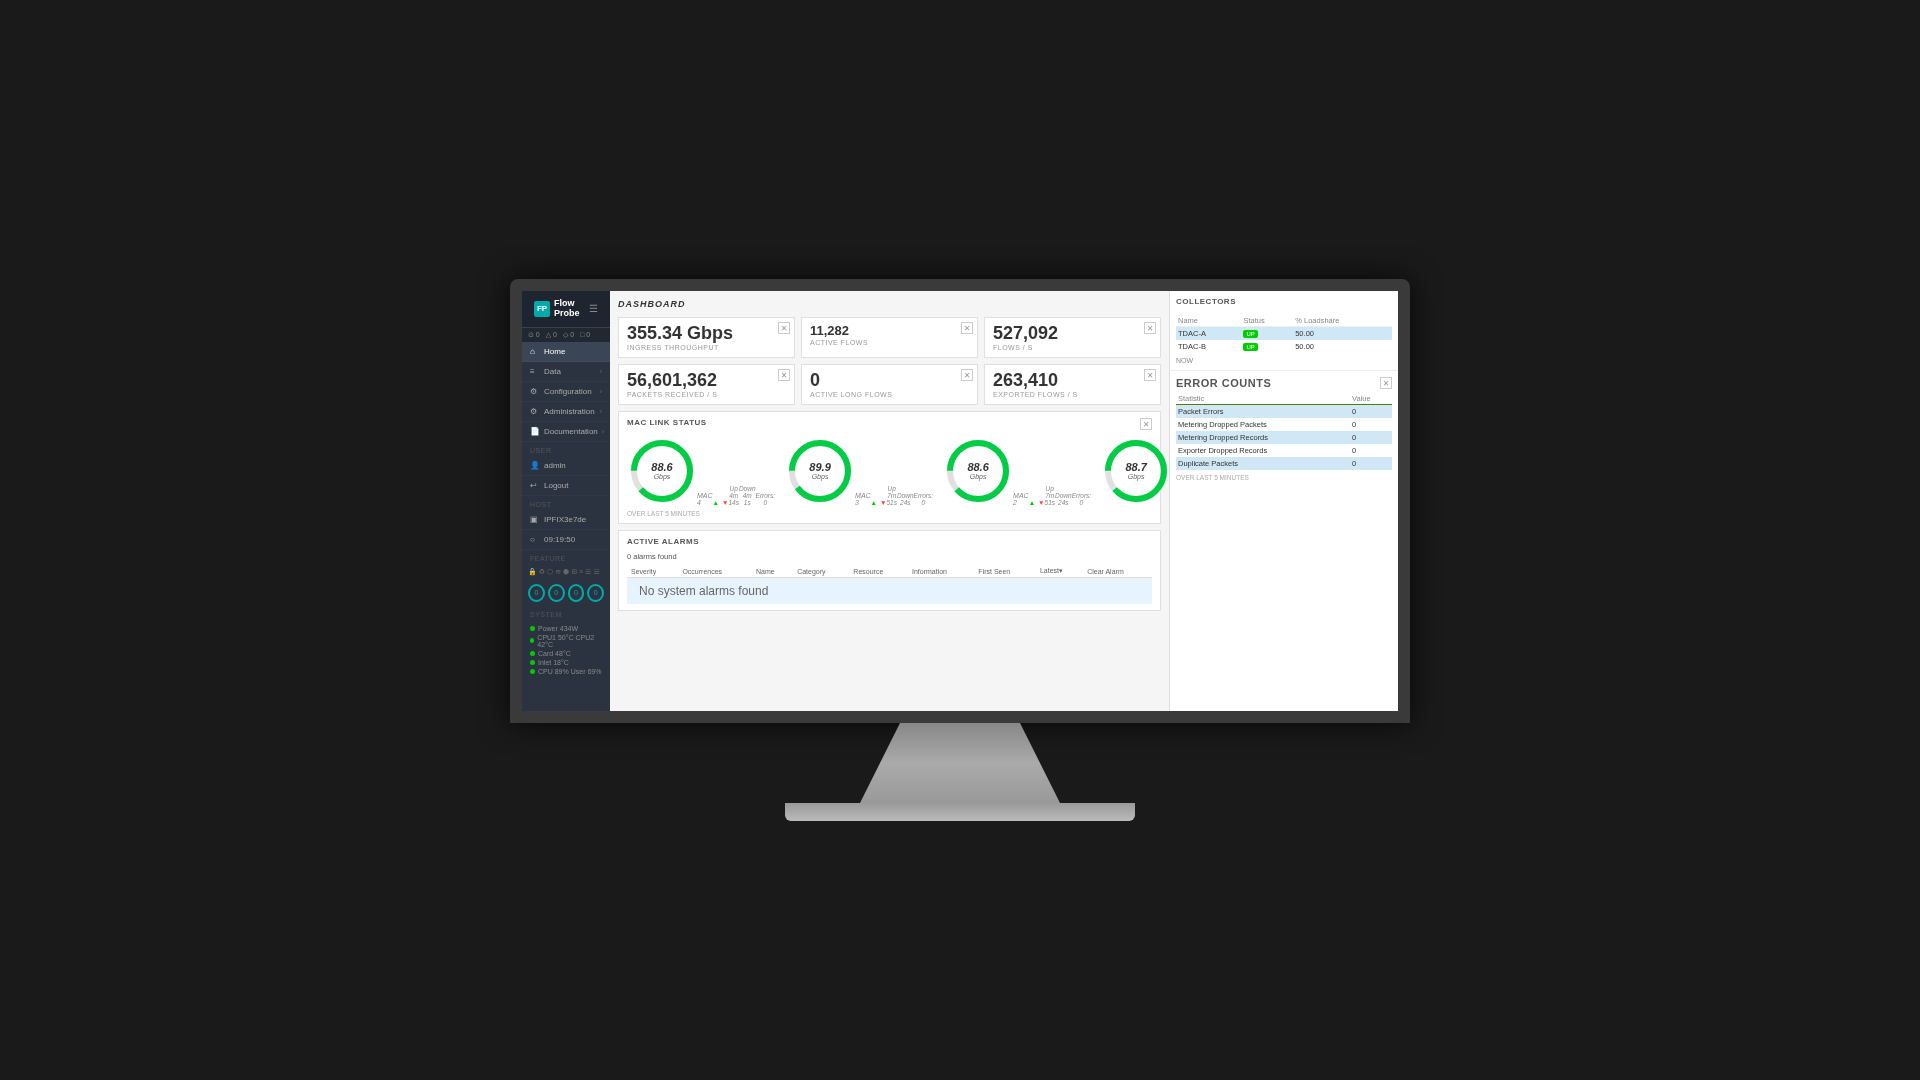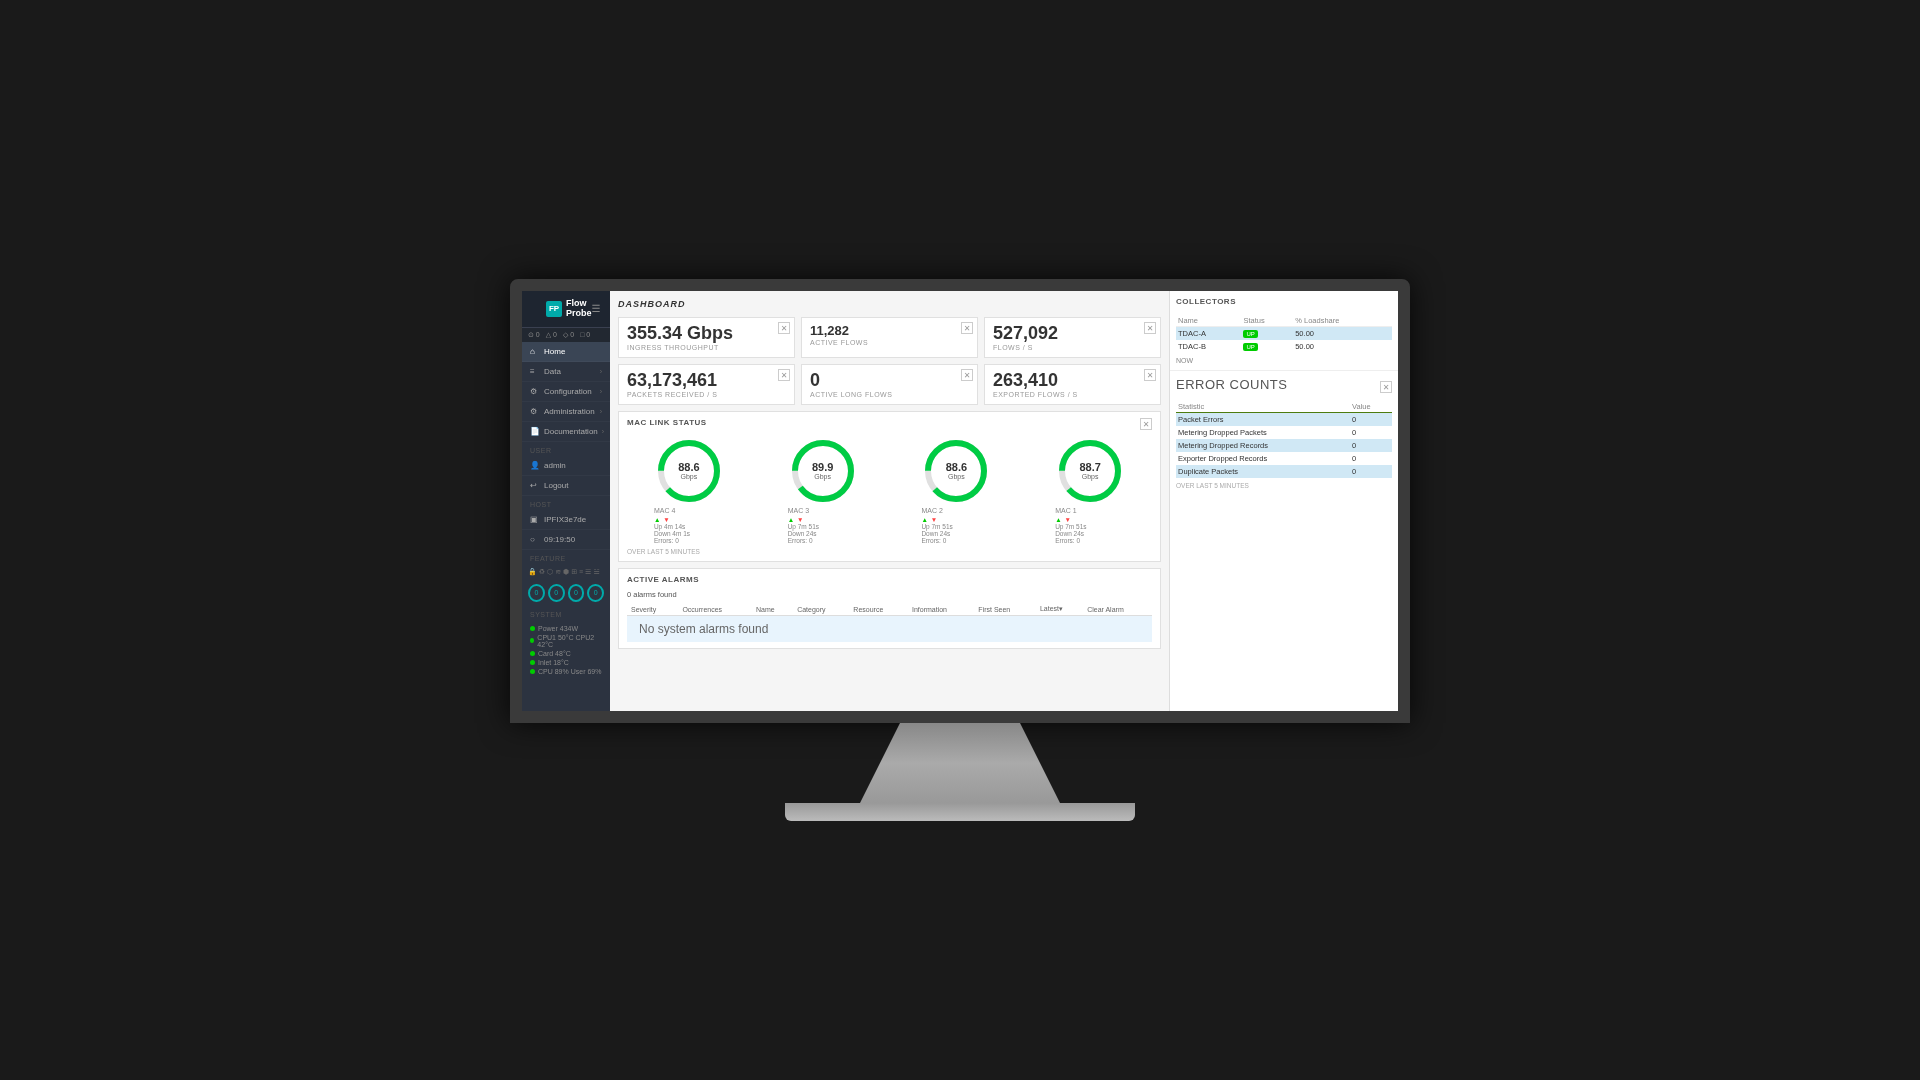--- a/index.html
+++ b/index.html
@@ -57,21 +57,21 @@
       font-size: 9px;
       display: flex;
       flex-direction: column;
       flex-shrink: 0;
     }
 
     .sidebar-header {
       display: flex;
       align-items: center;
       justify-content: space-between;
-      padding: 8px 24px;
+      padding: 8px 12px;
       background: #1e2530;
       border-bottom: 1px solid #3a4050;
     }
 
     .sidebar-logo {
       display: flex;
       align-items: center;
       gap: 4px;
     }
 
@@ -325,26 +325,25 @@
       padding: 1px 3px;
       border-radius: 2px;
     }
 
     .error-counts-section {
       padding: 6px;
       flex: 1;
     }
 
     .error-counts-title {
-      font-size: 13px;
-      font-weight: normal;
+      font-size: 11px;
+      font-weight: bold;
       color: #555;
       text-transform: uppercase;
       letter-spacing: 0.5px;
-      margin-bottom: 5px;
     }
 
     .error-table {
       width: 100%;
       border-collapse: collapse;
       font-size: 7.5px;
     }
 
     .error-table th {
       text-align: left;
@@ -393,24 +392,24 @@
     }
 
     .mac-gauges {
       display: flex;
       gap: 10px;
       justify-content: space-around;
     }
 
     .mac-gauge-item {
       display: flex;
-      flex-direction: column;
-      align-items: flex-start;
+      align-items: flex-end;
       font-size: 7px;
       color: #555;
+      font-style: italic;
     }
 
     .gauge-container {
       position: relative;
       width: 70px;
       height: 70px;
     }
 
     .gauge-svg {
       width: 70px;
@@ -633,21 +632,21 @@
           <div class="metric-card">
             <button class="metric-card-btn">✕</button>
             <div class="metric-value">527,092</div>
             <div class="metric-label">FLOWS / S</div>
           </div>
         </div>
 
         <div class="metrics-row">
           <div class="metric-card">
             <button class="metric-card-btn">✕</button>
-            <div class="metric-value">63,173,461</div>
+            <div class="metric-value">56,601,362</div>
             <div class="metric-label">PACKETS RECEIVED / S</div>
           </div>
           <div class="metric-card">
             <button class="metric-card-btn">✕</button>
             <div class="metric-value">0</div>
             <div class="metric-label">ACTIVE LONG FLOWS</div>
           </div>
           <div class="metric-card">
             <button class="metric-card-btn">✕</button>
             <div class="metric-value">263,410</div>

